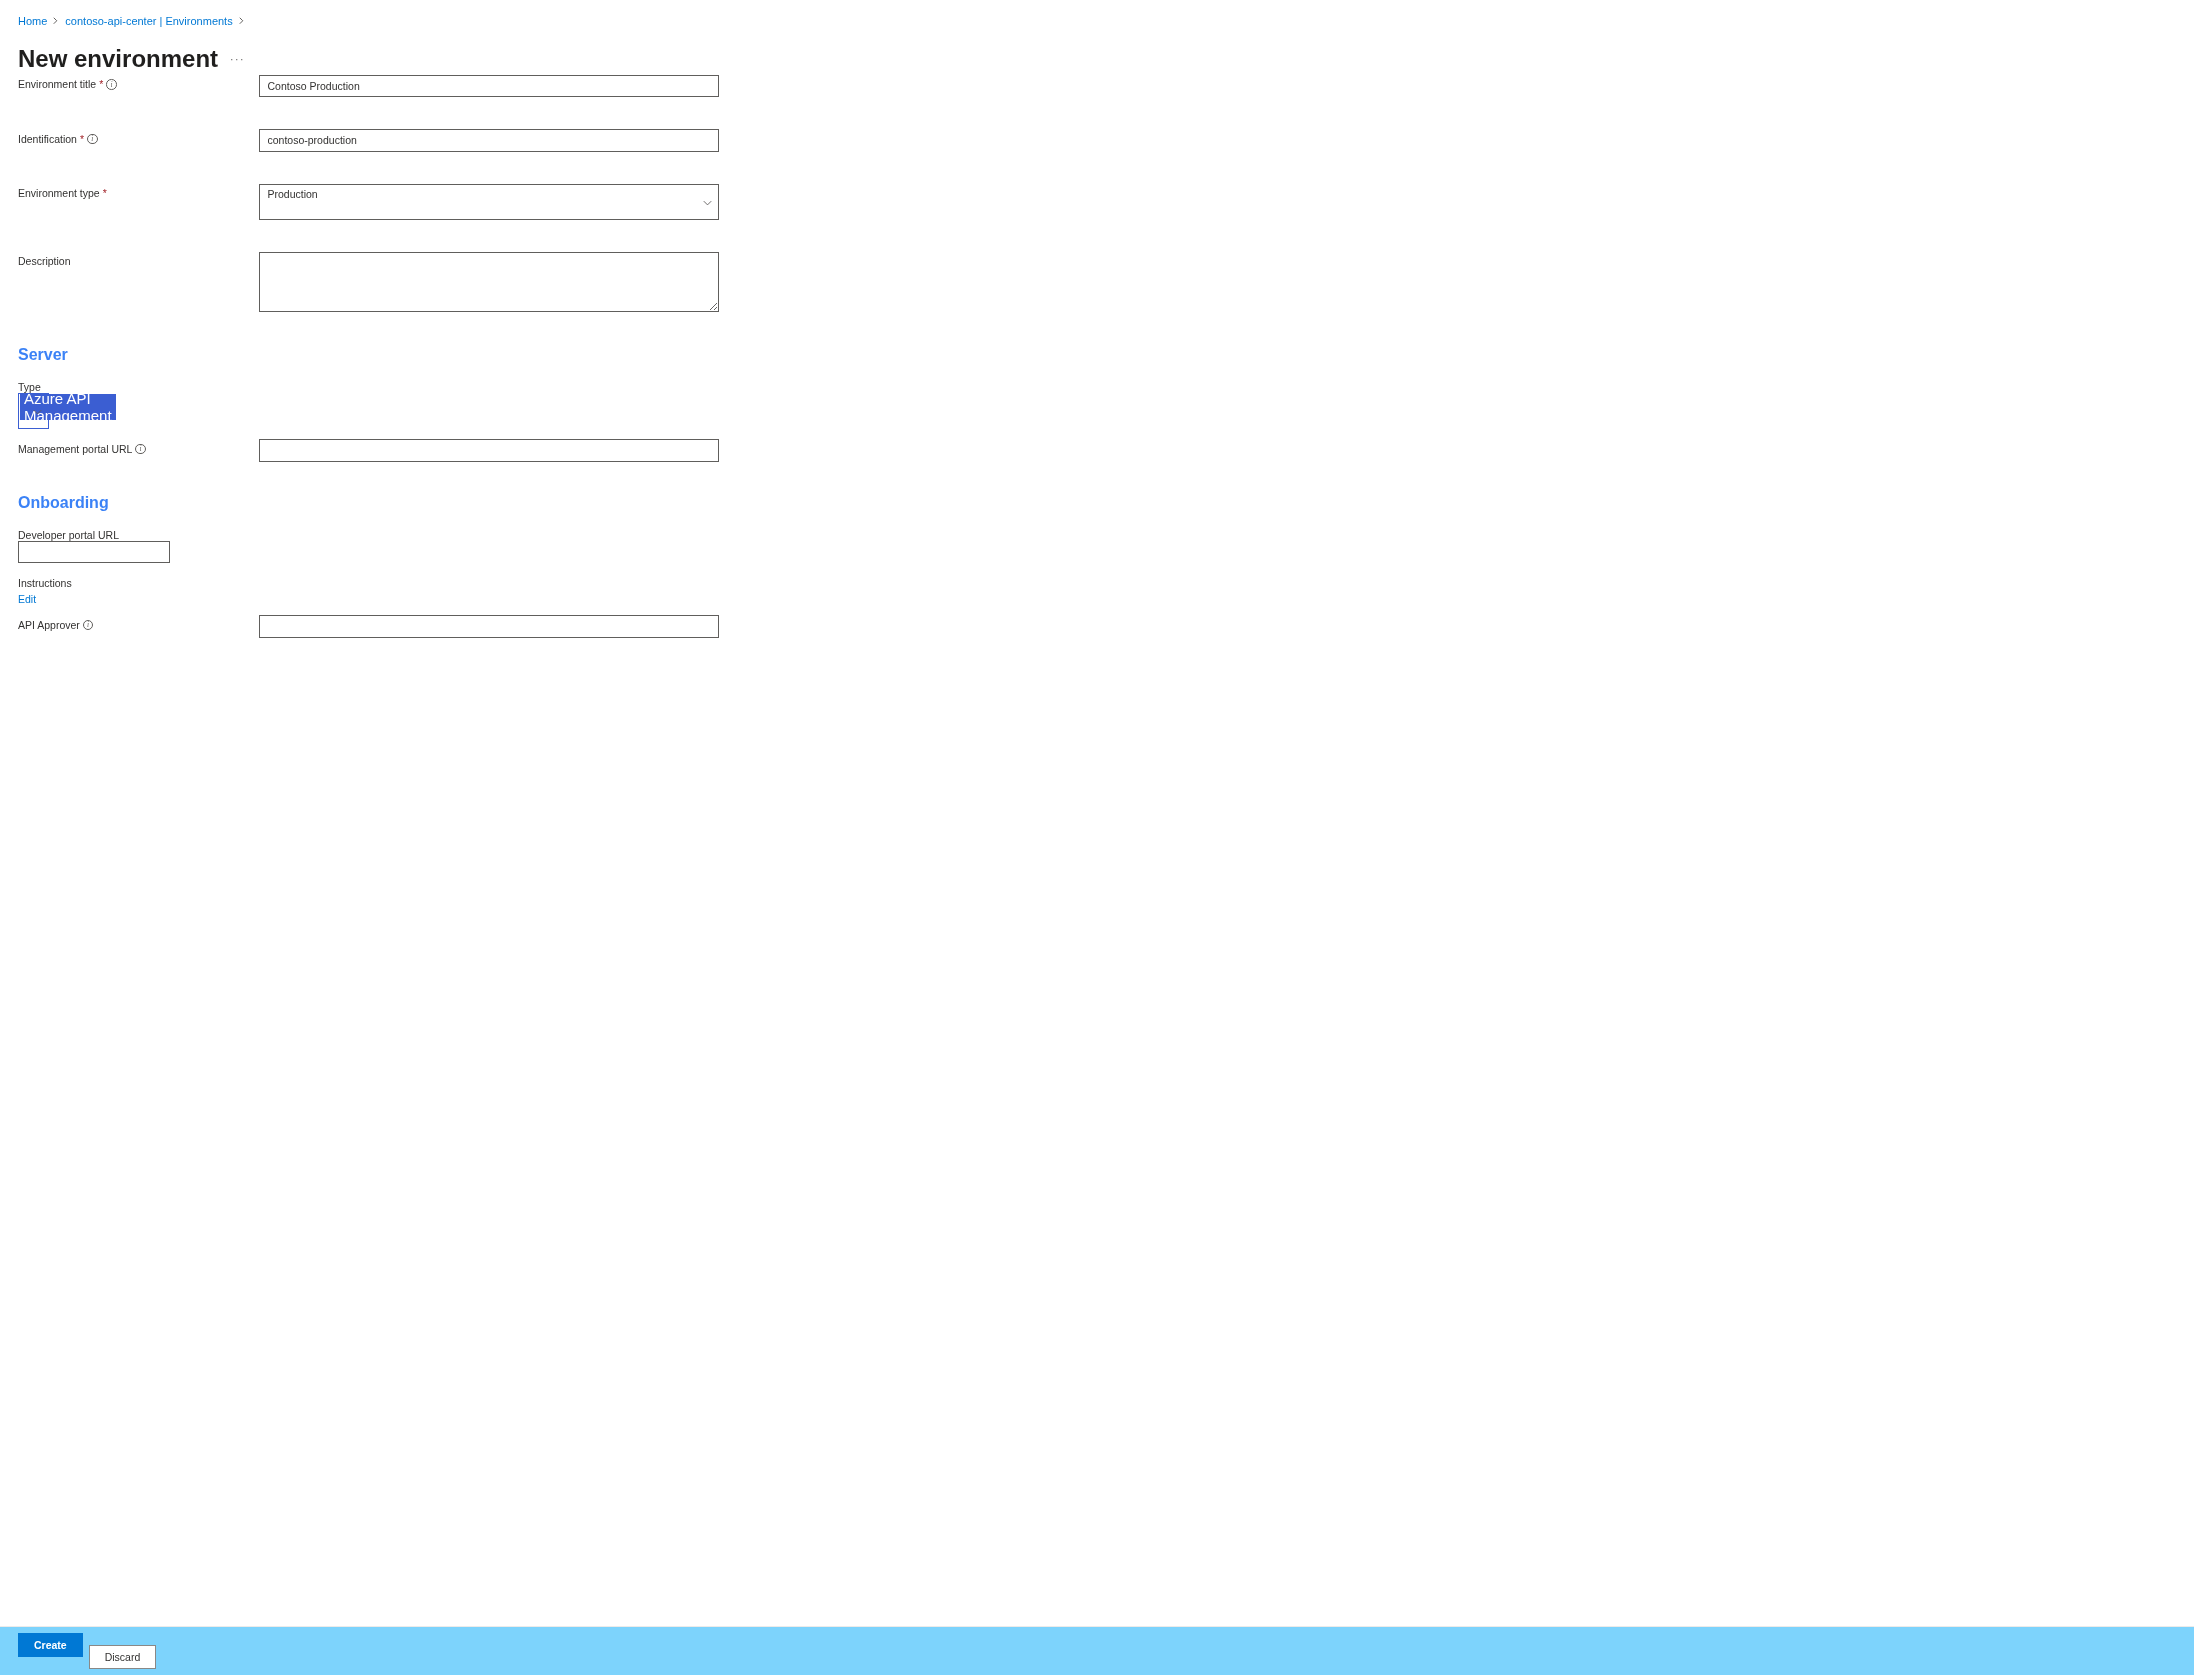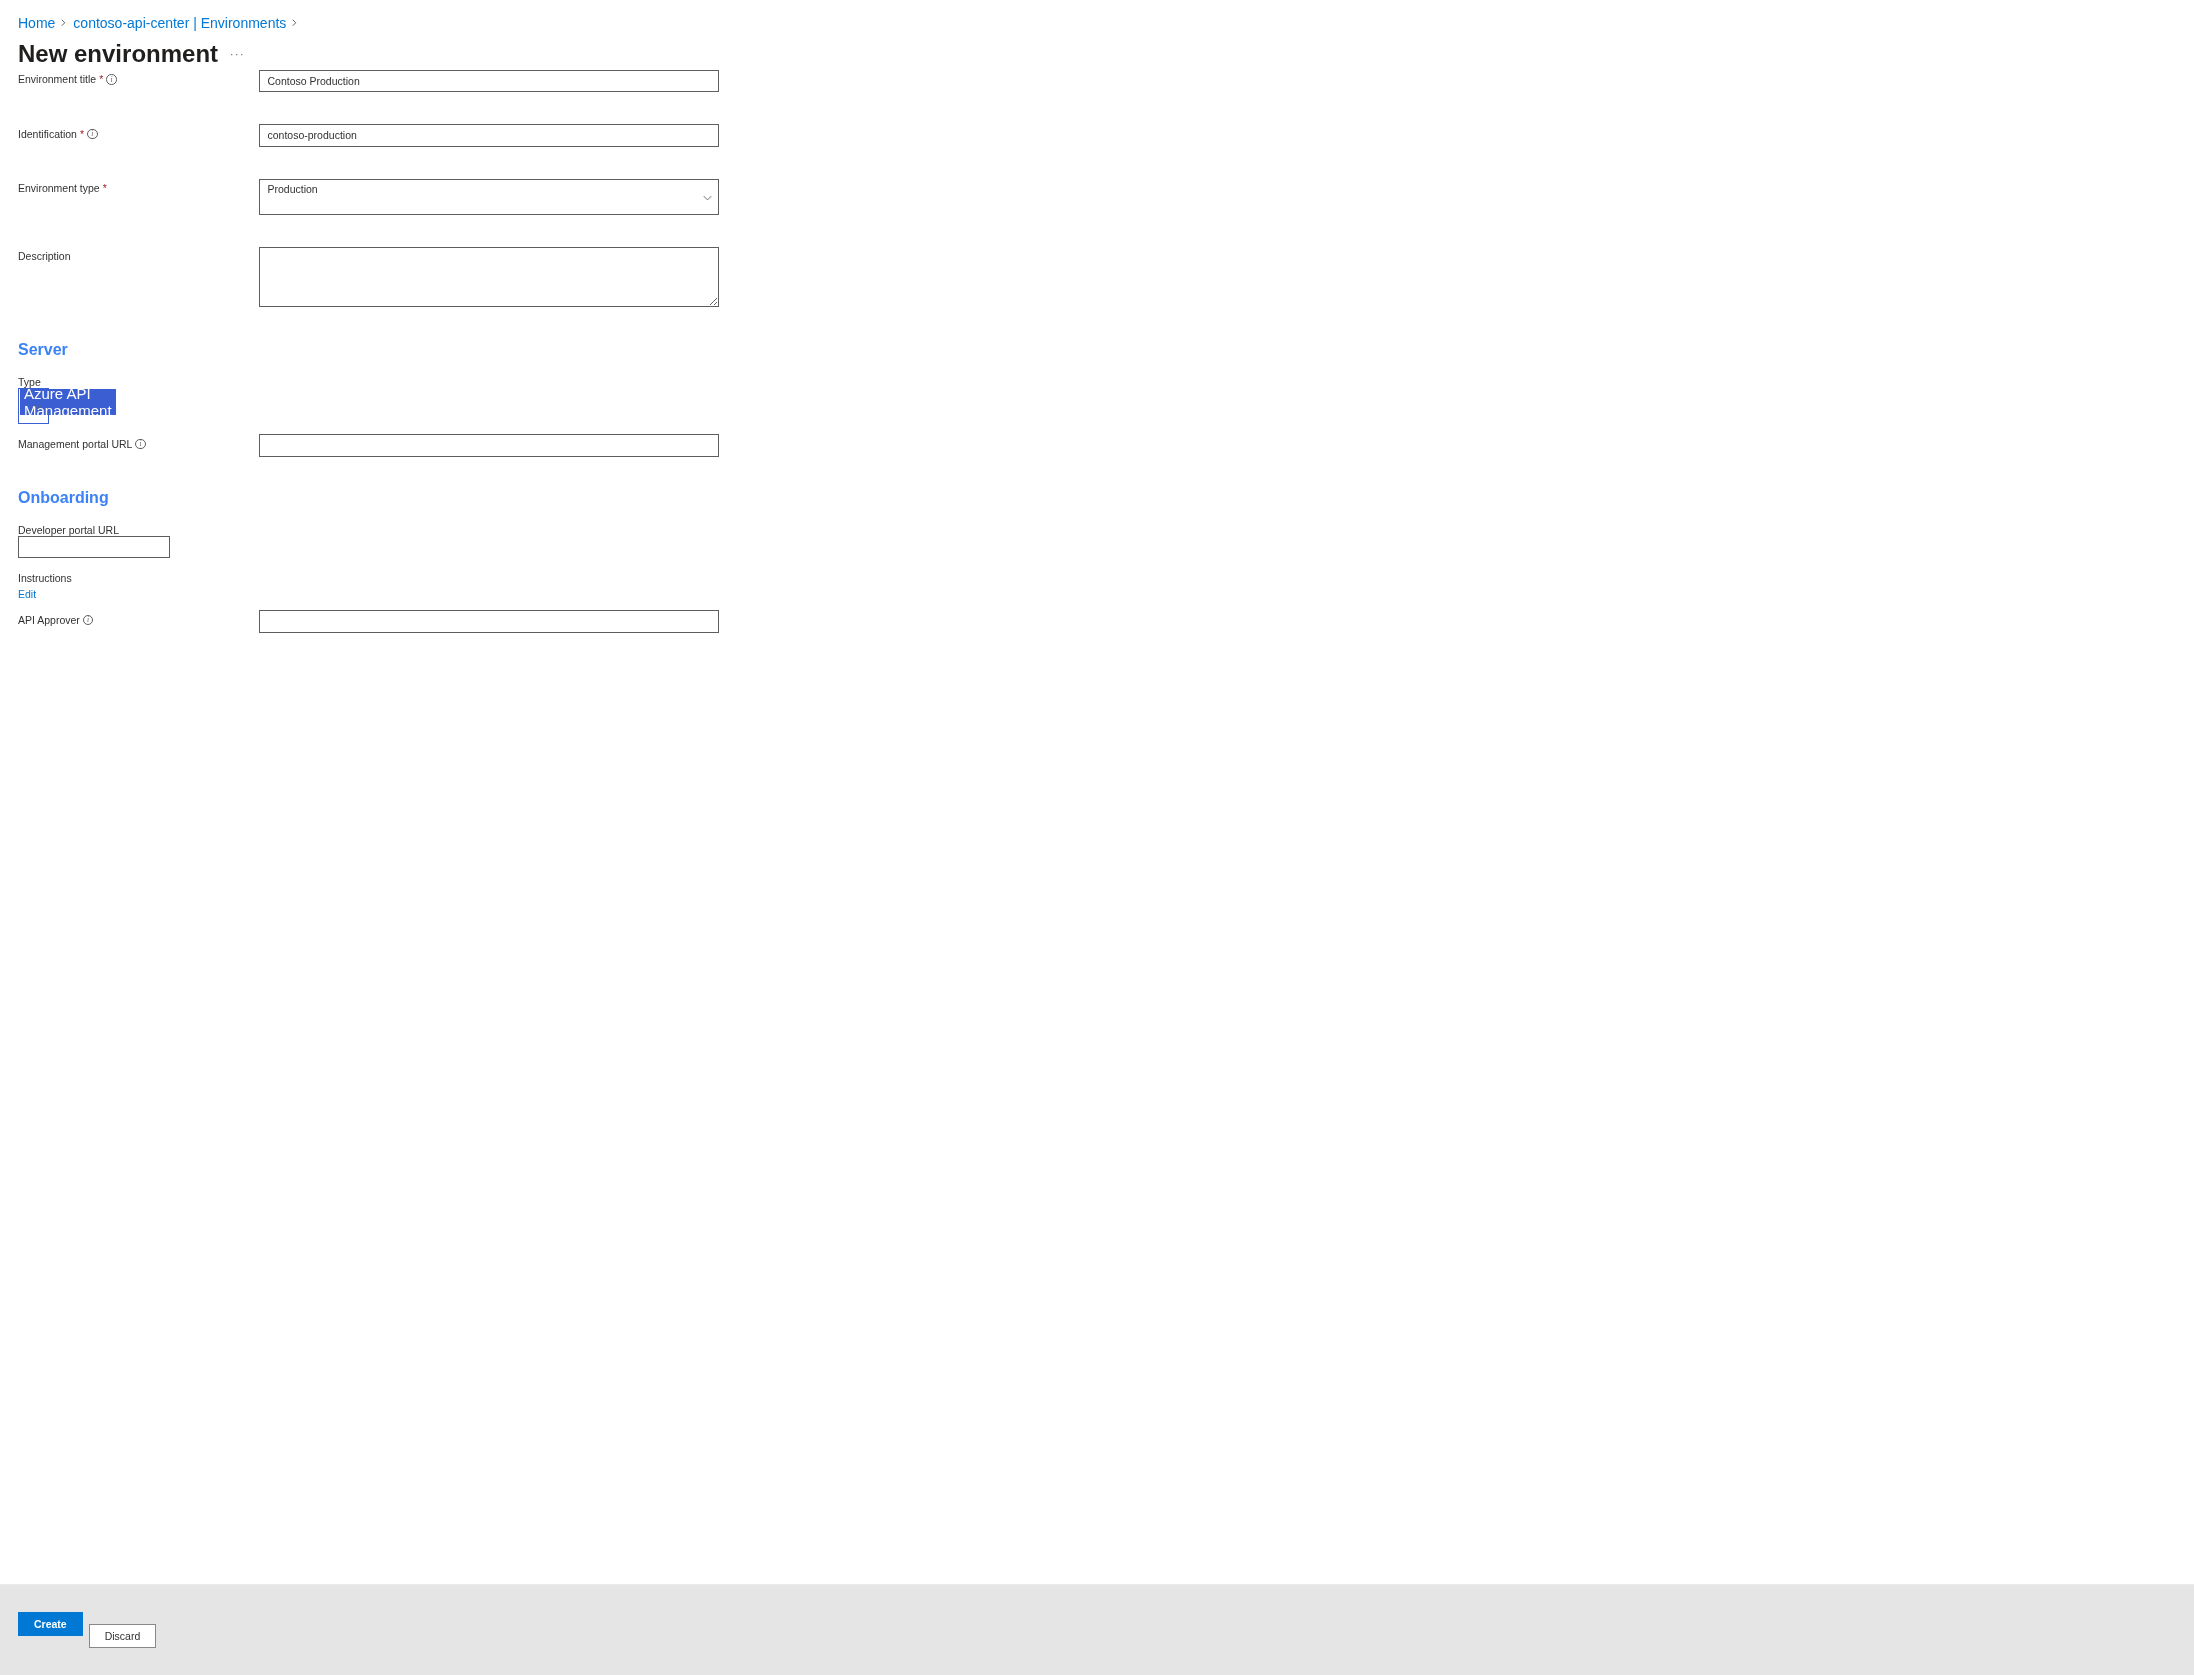--- a/index.html
+++ b/index.html
@@ -11,22 +11,22 @@
       font-family: "Segoe UI", -apple-system, BlinkMacSystemFont, sans-serif;
       font-size: 10.5px;
       color: #323130;
       background: #ffffff;
       padding: 15px 18px 0 18px;
     }
     .breadcrumb {
       display: flex;
       align-items: center;
       gap: 6px;
-      margin-bottom: 9px;
-      font-size: 14px;
+      margin-bottom: 18px;
+      font-size: 11px;
     }
     .breadcrumb a {
       color: #0078d4;
       text-decoration: none;
     }
     .chevron {
       color: #605e5c;
       font-size: 9px;
     }
     .title-row {
@@ -170,22 +170,22 @@
       color: #0078d4;
       cursor: pointer;
       font-size: 10.5px;
     }
     .footer {
       position: fixed;
       bottom: 0;
       left: 0;
       right: 0;
       border-top: 0.8px solid #edebe9;
-      padding: 27px 18px;
-      background: #e5e5e5;
+      padding: 6px 18px;
+      background: #7dd3fc;
       display: flex;
       gap: 6px;
     }
     .btn {
       height: 24px;
       padding: 0 15px;
       font-size: 10.5px;
       font-family: inherit;
       cursor: pointer;
       border: 0.8px solid transparent;

